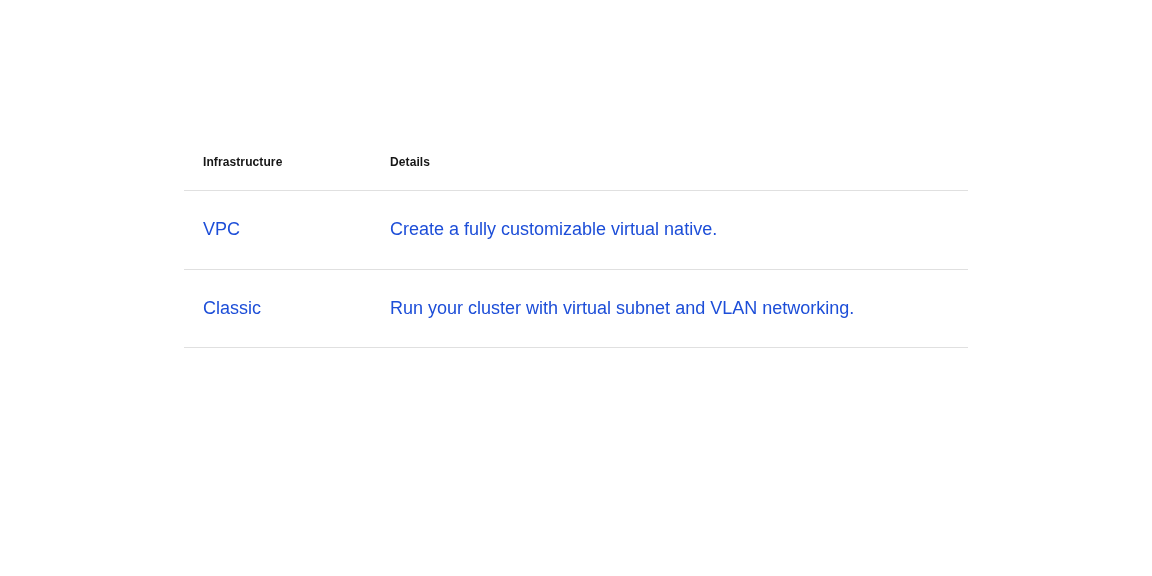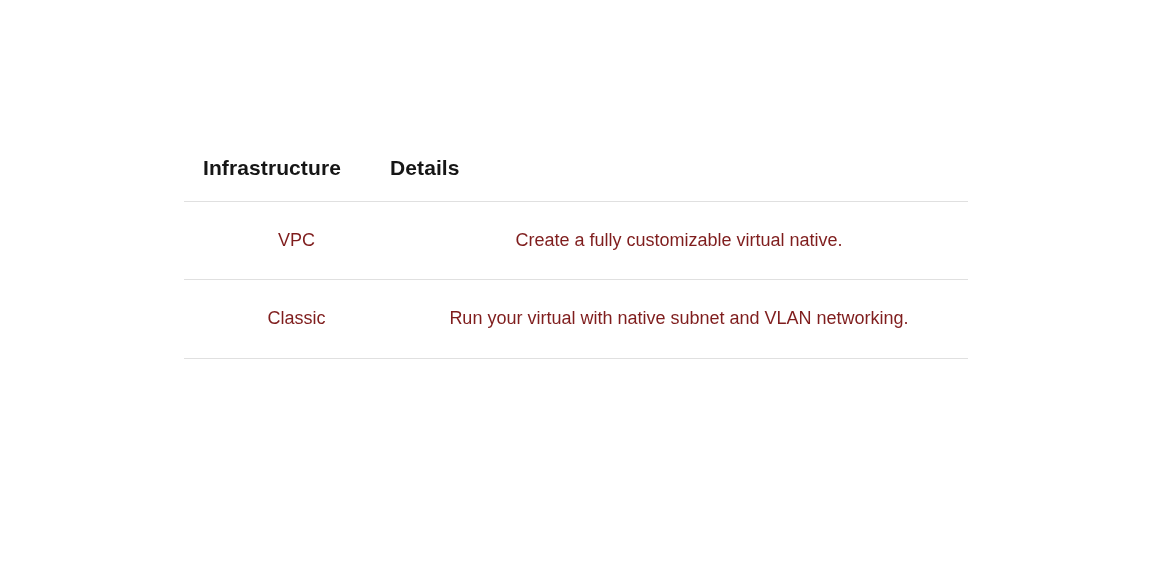--- a/index.html
+++ b/index.html
@@ -31,35 +31,35 @@
     border-collapse: collapse;
     table-layout: fixed;
   }
 
   .infra-table col.col-infra { width: 206px; }
   .infra-table col.col-details { width: 578px; }
 
   .infra-table thead th {
     text-align: left;
     padding: 0 0 21px 19px;
-    font-size: 21px;
+    font-size: 12px;
     font-weight: 700;
     color: #161616;
     letter-spacing: 0.1px;
     border-bottom: 1px solid #e0e0e0;
     vertical-align: bottom;
     line-height: 1.2;
   }
 
   .infra-table tbody td {
-    text-align: center;
+    text-align: left;
     padding: 26px 0 27px 19px;
     font-size: 18px;
     font-weight: 400;
-    color: #7f1d1d;
+    color: #1d4ed8;
     line-height: 1.35;
     border-bottom: 1px solid #e0e0e0;
     vertical-align: top;
     height: 74px;
     box-sizing: border-box;
   }
 
   .infra-table tbody td.cell-details {
     padding-left: 0;
   }
@@ -85,18 +85,18 @@
         <th class="head-details">Details</th>
       </tr>
     </thead>
     <tbody>
       <tr>
         <td class="cell-infra">VPC</td>
         <td class="cell-details">Create a fully customizable virtual native.</td>
       </tr>
       <tr>
         <td class="cell-infra">Classic</td>
-        <td class="cell-details">Run your virtual with native subnet and VLAN networking.</td>
+        <td class="cell-details">Run your cluster with virtual subnet and VLAN networking.</td>
       </tr>
     </tbody>
   </table>
 
 </div>
 
 </body></html>

